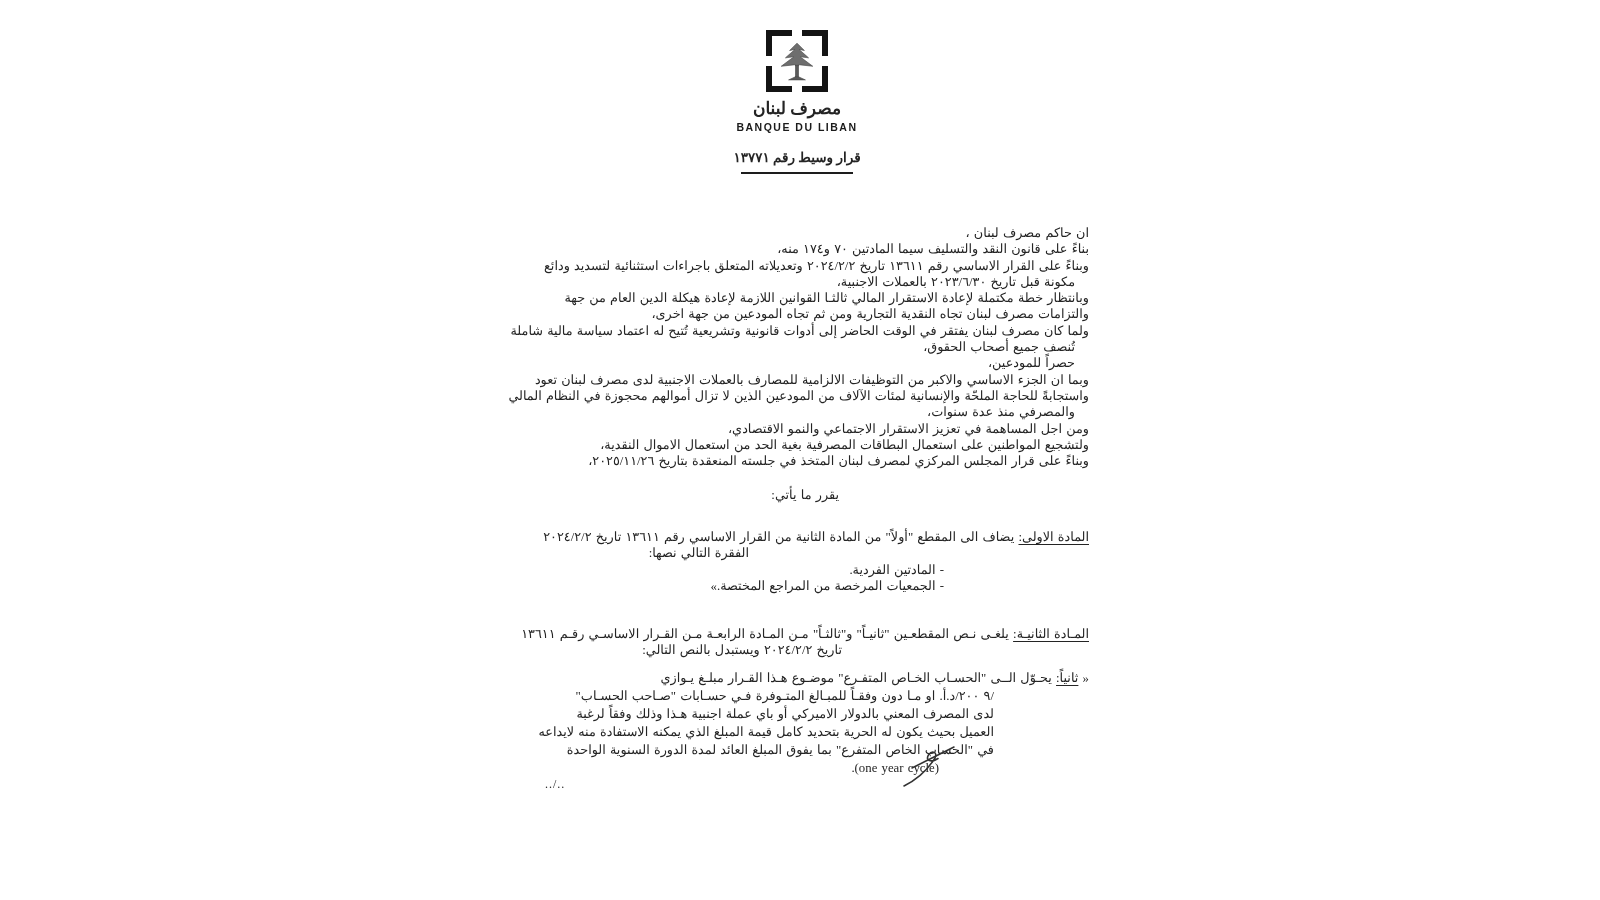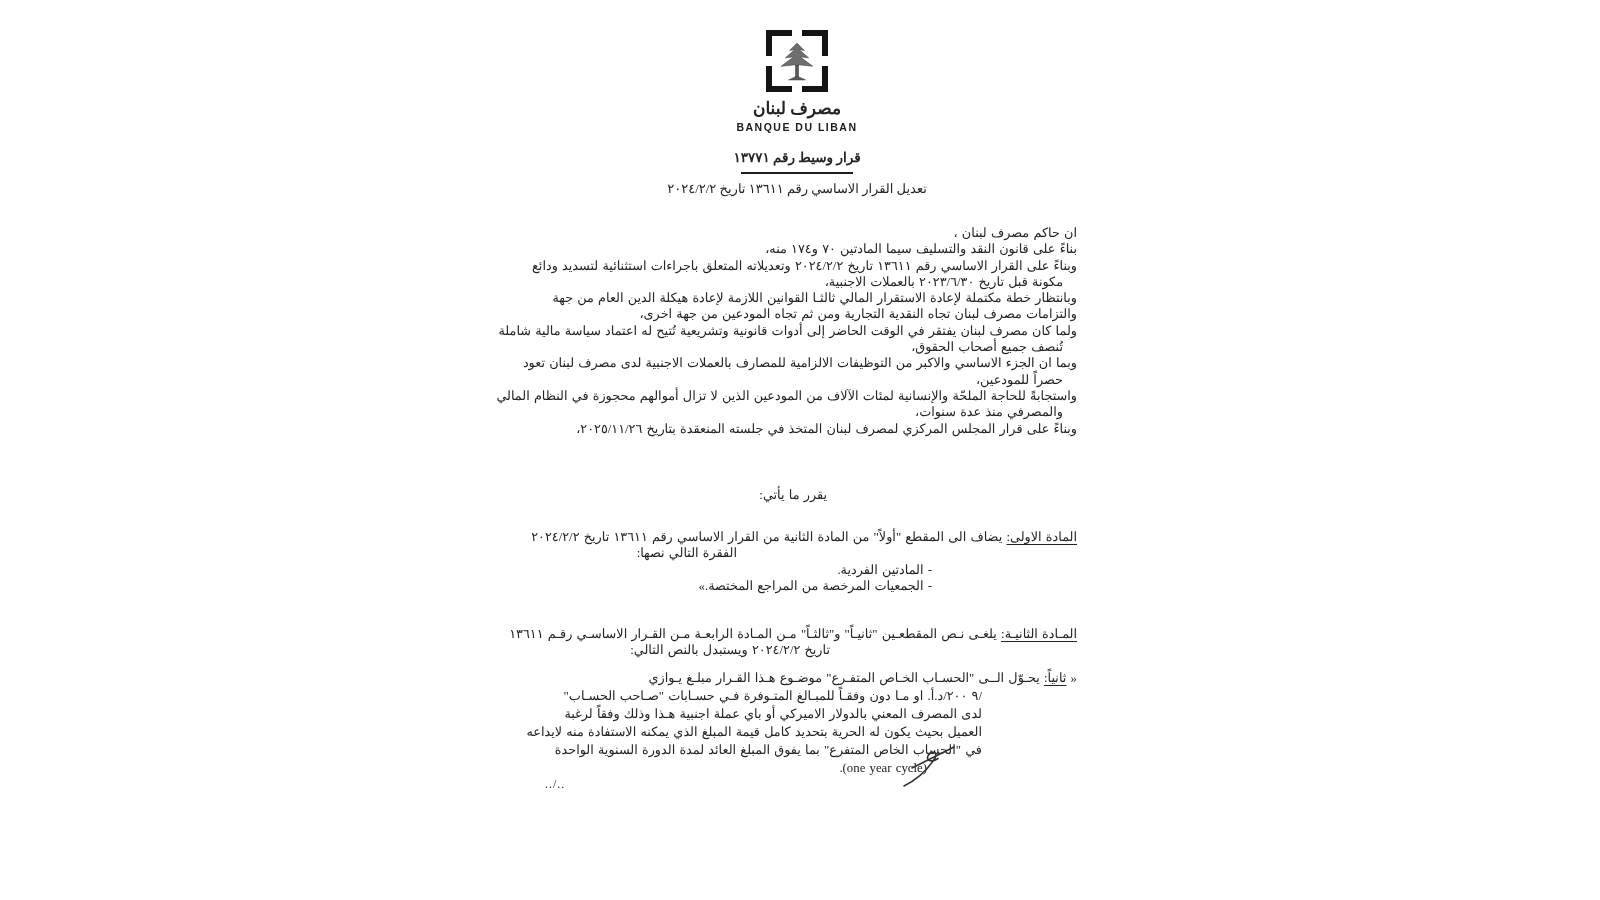--- a/index.html
+++ b/index.html
@@ -16,21 +16,21 @@
   .c-bl{bottom:0;right:0;border-bottom:6px solid #141414;border-right:6px solid #141414;}
   .c-br{bottom:0;left:0;border-bottom:6px solid #141414;border-left:6px solid #141414;}
   .cedar{position:absolute;left:50%;top:50%;transform:translate(-50%,-50%);}
   .bank-ar{font-size:17px;font-weight:bold;margin-top:6px;letter-spacing:1px;}
   .bank-fr{font-family:"Liberation Sans","DejaVu Sans",sans-serif;font-size:10.5px;
            font-weight:bold;letter-spacing:1.5px;margin-top:2px;color:#1b1b1b;}
   .dec-title{font-size:13.5px;margin-top:16px;font-weight:bold;}
   .dec-rule{width:112px;height:2px;background:#1d1d1d;margin:6px auto 0;}
   .dec-sub{font-size:13px;margin-top:7px;}
   
-  .blk{position:absolute;right:28px;left:55px;font-size:12.8px;line-height:16.3px;
+  .blk{position:absolute;right:16px;left:55px;font-size:12.8px;line-height:16.3px;
        text-align:right;word-spacing:1px;}
   .line{white-space:nowrap;}
   .indent{margin-right:14px;}
   .u{text-decoration:underline;text-underline-offset:3px;}
   #operative{text-align:right;margin:0;}
   .cont-a1{margin-right:340px;}
   .q-intro{margin-right:120px;}
   .bullet{margin-right:145px;}
   .cont-a2{margin-right:247px;}
   #amended{line-height:18px;}
@@ -56,36 +56,37 @@
           <path d="M20 3 L27 10 L22 9 L31 17 L23 16 L35 25 L21.5 23.5 L21.5 24.5 L18.5 24.5 L18.5 23.5 L5 25 L17 16 L9 17 L18 9 L13 10 Z"></path>
           <rect x="18.6" y="24" width="2.8" height="11" fill="#5a5a5a"></rect>
           <path d="M18.6 35 L12 38 L28 38 L21.4 35 Z" fill="#5a5a5a"></path>
         </g>
       </svg>
     </div>
     <div class="bank-ar">مصرف لبنان</div>
     <div class="bank-fr">BANQUE DU LIBAN</div>
     <div class="dec-title">قرار وسيط رقم ١٣٧٧١</div>
     <div class="dec-rule"></div>
-    <div class="dec-sub">تعديل القرار الاساسي رقم  ١٣٦١١ تاريخ ٢٠٢٤/٢/٢</div>
   </div>
 
   <div id="preamble" class="blk" style="top:225px">
     <div class="line">ان حاكم مصرف لبنان ،</div>
     <div class="line">بناءً على قانون النقد والتسليف سيما المادتين ٧٠ و١٧٤ منه،</div>
     <div class="line">وبناءً على القرار الاساسي رقم  ١٣٦١١ تاريخ ٢٠٢٤/٢/٢ وتعديلاته المتعلق باجراءات استثنائية لتسديد ودائع</div>
     <div class="line indent">مكونة قبل تاريخ ٢٠٢٣/٦/٣٠ بالعملات الاجنبية،</div>
     <div class="line">وبانتظار خطة مكتملة لإعادة الاستقرار المالي ثالثـا القوانين اللازمة لإعادة هيكلة الدين العام من جهة</div>
     <div class="line">والتزامات مصرف لبنان تجاه النقدية التجارية ومن ثم تجاه المودعين من جهة اخرى،</div>
     <div class="line">ولما كان مصرف لبنان يفتقر في الوقت الحاضر إلى أدوات قانونية وتشريعية تُتيح له اعتماد سياسة مالية شاملة</div>
     <div class="line indent">تُنصف جميع أصحاب الحقوق،</div>
+    <div class="line indent">حصراً للمودعين،</div>
     <div class="line">وبما ان الجزء الاساسي والاكبر من التوظيفات الالزامية للمصارف بالعملات الاجنبية لدى مصرف لبنان تعود</div>
-    <div class="line indent">حصراً للمودعين،</div>
     <div class="line">واستجابةً للحاجة الملحّة والإنسانية لمئات الآلاف من المودعين الذين لا تزال أموالهم محجوزة في النظام المالي</div>
     <div class="line indent">والمصرفي منذ عدة سنوات،</div>
+    <div class="line">ومن اجل المساهمة في تعزيز الاستقرار الاجتماعي والنمو الاقتصادي،</div>
+    <div class="line">ولتشجيع المواطنين على استعمال البطاقات المصرفية بغية الحد من استعمال الاموال النقدية،</div>
     <div class="line">وبناءً على قرار المجلس المركزي لمصرف لبنان المتخذ في جلسته المنعقدة بتاريخ ٢٠٢٥/١١/٢٦،</div>
   </div>
 
   <div class="blk" style="top:487px">
     <div id="operative" class="line" style="margin-right:250px">يقرر ما يأتي:</div>
   </div>
 
   <div class="blk" style="top:529px">
     <div class="line">
       <span class="u">المادة الاولى:</span>

